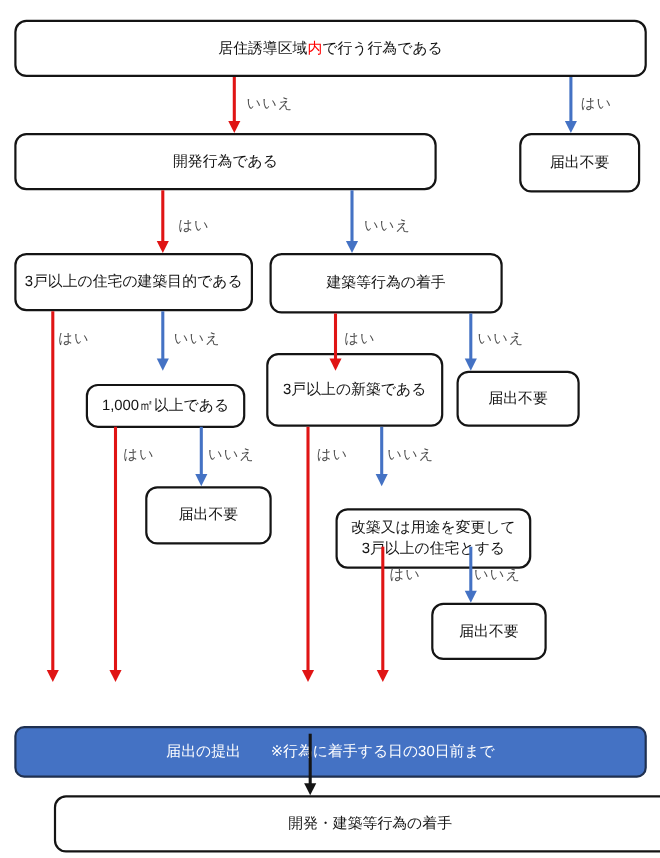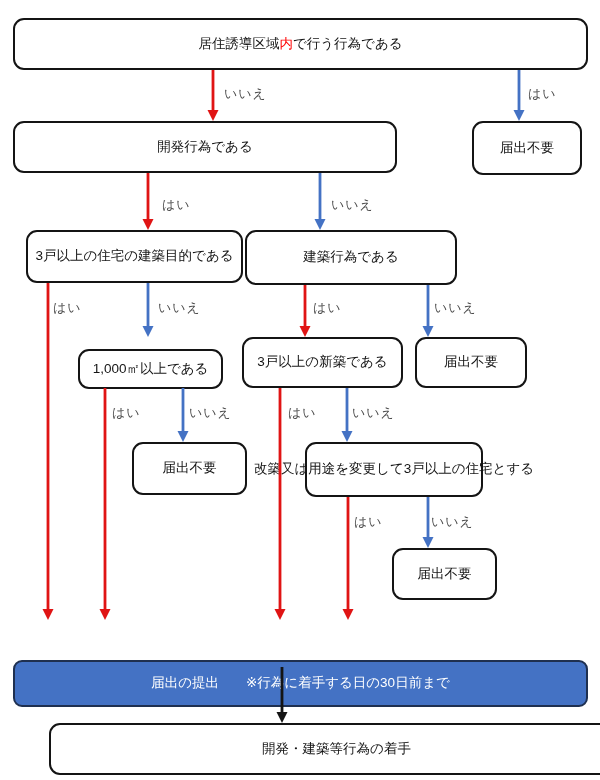--- a/index.html
+++ b/index.html
@@ -28,27 +28,27 @@
 
 <div class="canvas">
   <div id="node-layer">
       <div class="node" style="left: 13px; top: 121px; width: 384px; height: 52px;">開発行為である</div>
       <div class="node" style="left: 13px; top: 18px; width: 575px; height: 52px;">
         <span>居住誘導区域</span>
         <span style="color: rgb(255, 0, 0);">内</span>
         <span>で行う行為である</span>
       </div>
       <div class="node" style="left: 472px; top: 121px; width: 110px; height: 54px;">届出不要</div>
-      <div class="node" style="left: 13px; top: 230px; width: 217px; height: 53px; margin-left: 13px;">3戸以上の住宅の建築目的である</div>
-      <div class="node" style="left: 245px; top: 230px; width: 212px; height: 55px;">建築行為である</div>
+      <div class="node" style="left: 13px; top: 230px; width: 217px; height: 53px;">3戸以上の住宅の建築目的である</div>
+      <div class="node" style="left: 245px; top: 230px; width: 212px; height: 55px;">建築等行為の着手</div>
       <div class="node" style="left: 78px; top: 349px; width: 145px; height: 40px;">1,000㎡以上である</div>
-      <div class="node" style="left: 242px; top: 337px; width: 161px; height: 51px;">3戸以上の新築である</div>
+      <div class="node" style="left: 242px; top: 321px; width: 161px; height: 67px;">3戸以上の新築である</div>
       <div class="node" style="left: 415px; top: 337px; width: 112px; height: 51px;">届出不要</div>
       <div class="node" style="left: 132px; top: 442px; width: 115px; height: 53px;">届出不要</div>
-      <div class="node" style="left: 305px; top: 442px; width: 178px; height: 55px; ">
+      <div class="node" style="left: 305px; top: 462px; width: 178px; height: 55px; flex-direction: column;">
         <div>改築又は用途を変更して</div>
         <div>3戸以上の住宅とする</div>
       </div>
       <div class="node" style="left: 392px; top: 548px; width: 105px; height: 52px;">届出不要</div>
       <div class="node blue" style="left: 13px; top: 620px; width: 575px; height: 47px; margin-top: 40px;">届出の提出　　※行為に着手する日の30日前まで</div>
       <div class="node" style="left: 13px; top: 723px; width: 575px; height: 52px; margin-left: 36px;">開発・建築等行為の着手</div>
       <div class="edge-label" style="left: 224px; top: 85px;">いいえ</div>
       <div class="edge-label" style="left: 528px; top: 85px;">はい</div>
       <div class="edge-label" style="left: 162px; top: 196px;">はい</div>
       <div class="edge-label" style="left: 331px; top: 196px;">いいえ</div>

